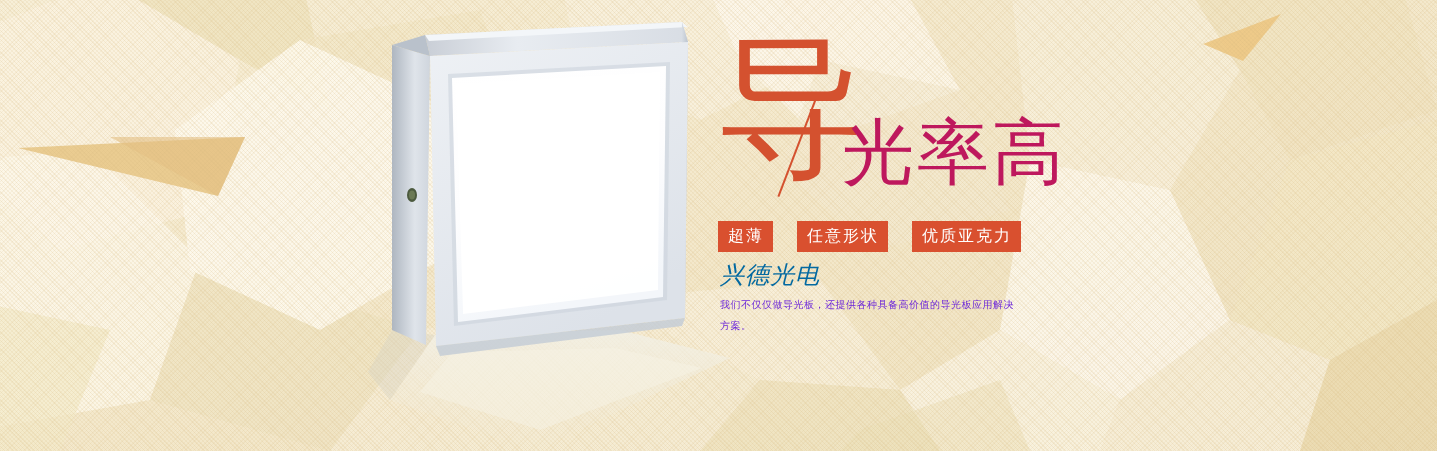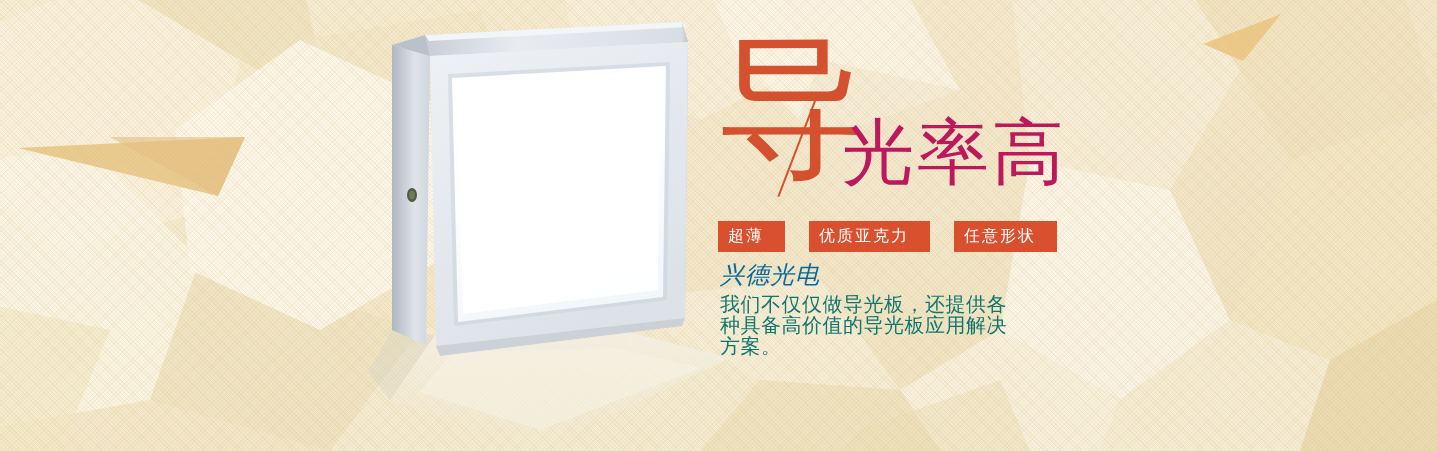--- a/index.html
+++ b/index.html
@@ -105,21 +105,21 @@
     align-items: center;
     gap: 24px;
   }
   .badge {
     background: #d9502f;
     color: #ffffff;
     font-family: Liberation Sans, sans-serif;
     font-size: 16px;
     line-height: 1;
     letter-spacing: 2px;
-    padding: 7px 21px 8px 10px;
+    padding: 7px 9px 8px 10px;
     white-space: nowrap;
   }
 
   
   .brand {
     position: absolute;
     left: 12px;
     top: 261px;
     font-family: "DejaVu Serif", "Liberation Serif", serif;
     font-style: italic;
@@ -128,24 +128,24 @@
     letter-spacing: 1px;
     color: #0369a1;
     white-space: nowrap;
   }
   .body-text {
     position: absolute;
     left: 12px;
     top: 294px;
     width: 300px;
     font-family: "DejaVu Sans", "Liberation Sans", sans-serif;
-    font-size: 20px;
+    font-size: 10px;
     line-height: 21px;
     letter-spacing: 0.5px;
-    color: #0f766e;
+    color: #6d28d9;
   }
   .slogan {
     position: absolute;
     left: 16px;
     top: 355px;
     font-family: "DejaVu Sans", "Liberation Sans", sans-serif;
     font-size: 27px;
     font-weight: bold;
     letter-spacing: 2px;
     color: #3b3b3b;
@@ -270,22 +270,22 @@
   <div class="copy">
 
     <div class="headline">
       <span class="big-char">导</span>
       <span class="slash"></span>
       <span class="sub-chars">光率高</span>
     </div>
 
     <div class="badges">
       <span class="badge">超薄</span>
+      <span class="badge">任意形状</span>
       <span class="badge">优质亚克力</span>
-      <span class="badge">任意形状</span>
     </div>
 
     <div class="brand">兴德光电</div>
 
     <div class="body-text">我们不仅仅做导光板，还提供各种具备高价值的导光板应用解决方案。</div>
 
 
   </div>
 
 </div>

